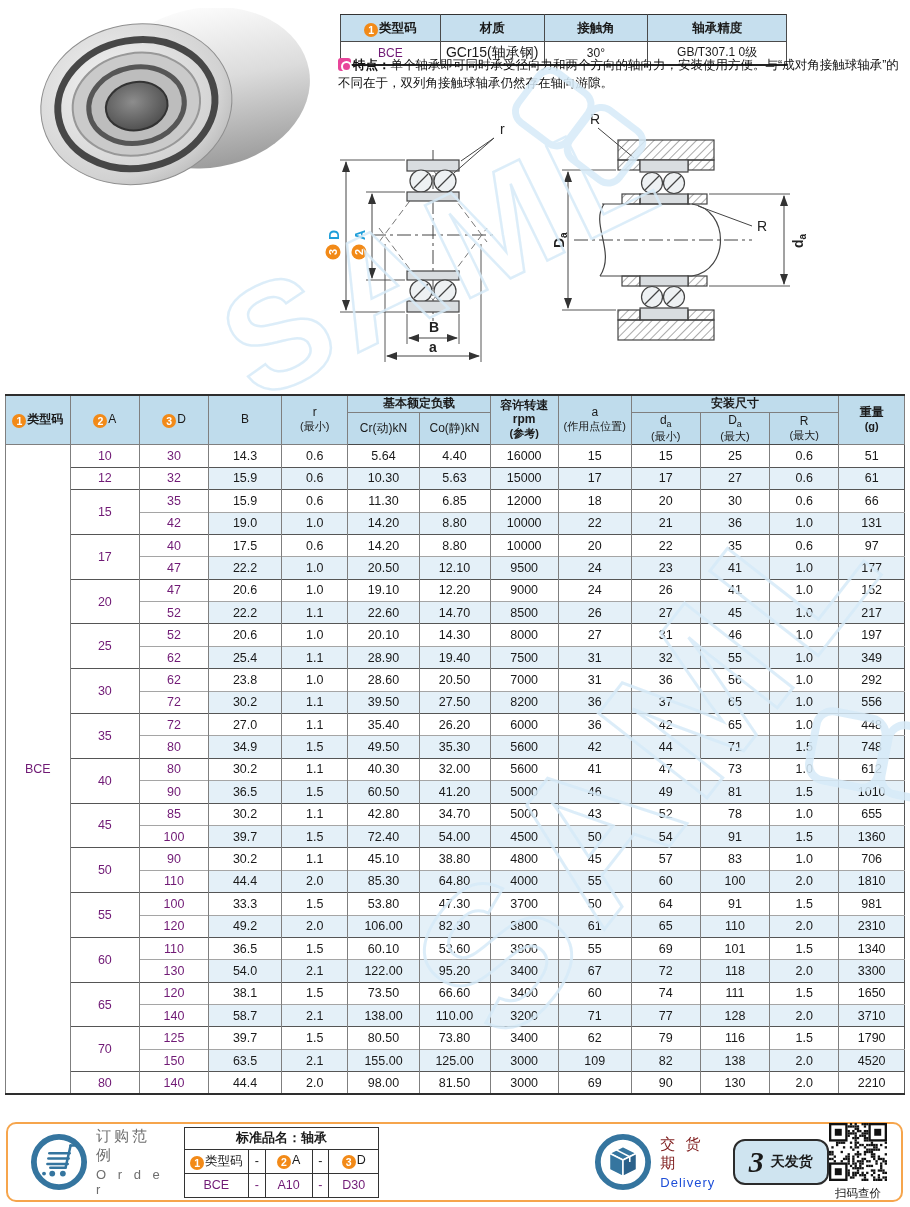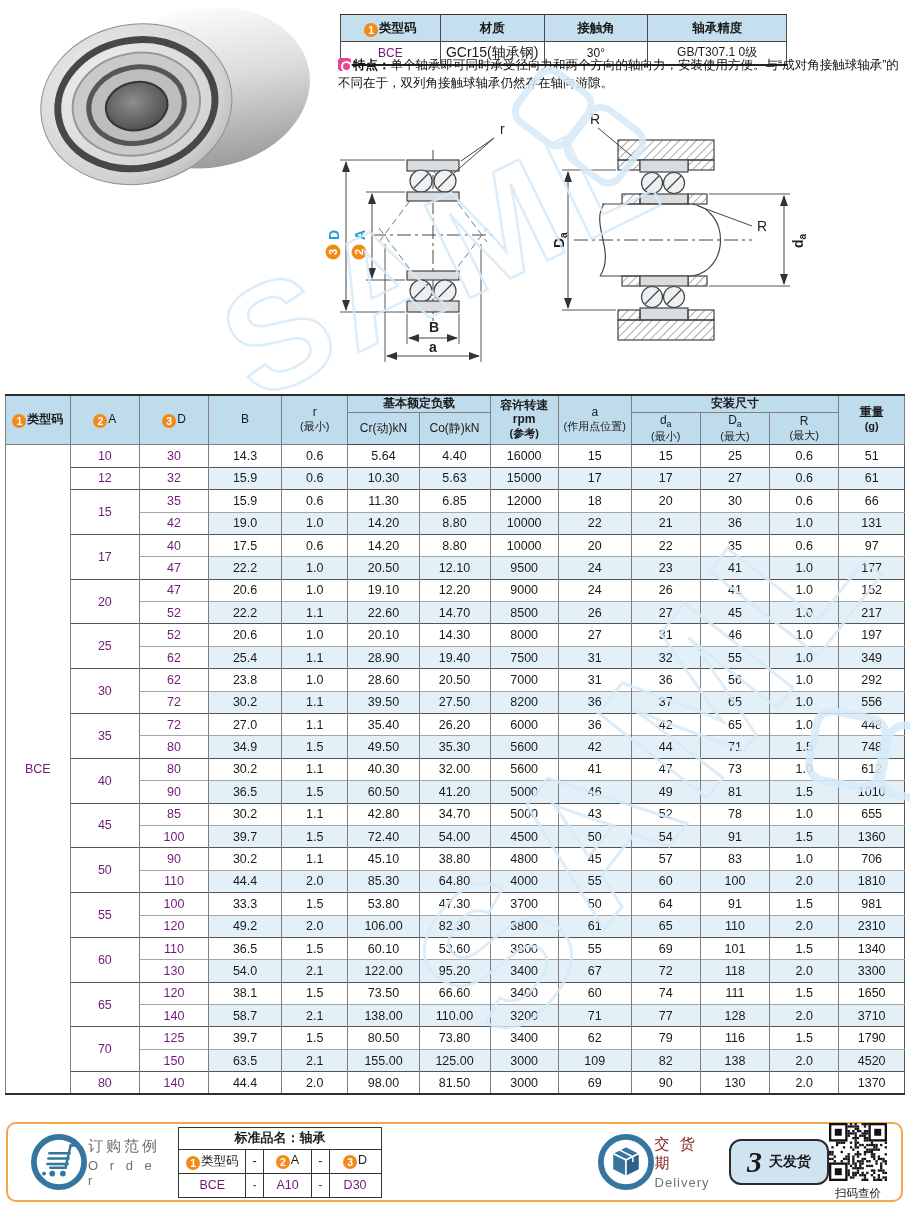--- a/index.html
+++ b/index.html
@@ -51,21 +51,21 @@
   table.main td.typecode { border-top:none; }
   table.main td.sh { background:#e4f0f8; }
   table.main th .sm { font-size:11px; }
   sub { font-size:9px; }
 
   
   .strip { position:absolute; left:6px; top:1122px; width:897px; height:80px;
            border:2px solid #f6a54c; border-radius:10px; display:flex; align-items:center;
            background:#fff; z-index:2; }
   .ic-circ { width:58px; height:58px; flex:0 0 auto; }
-  .lbl2 { color:#6e6e6e; }
+  .lbl2 { margin-left:8px; color:#6e6e6e; }
   .lbl2 .cnl { font-size:15px; letter-spacing:3px; }
   .lbl2 .enl { font-size:13px; letter-spacing:4px; margin-top:2px; }
   table.order { border-collapse:collapse; margin-left:16px; }
   table.order td { border:1.5px solid #333; text-align:center; font-size:12.5px; height:24px; }
   table.order .cap { font-weight:bold; font-size:13px; height:22px; }
   .daysbox { width:112px; height:46px; background:#cfe4f0; border:2px solid #2b2b2b; border-radius:12px;
              display:flex; align-items:center; justify-content:center; gap:7px; margin-left:14px; }
   .daysbox .num { font-family:"Liberation Serif","DejaVu Serif",serif; font-style:italic;
                   font-weight:bold; font-size:30px; }
   .daysbox .unit { font-size:14px; font-weight:bold;font-family:Liberation Mono, monospace; }
@@ -686,21 +686,21 @@
           <td class="cyan">140</td>
           <td>44.4</td>
           <td>2.0</td>
           <td>98.00</td>
           <td>81.50</td>
           <td>3000</td>
           <td>69</td>
           <td>90</td>
           <td>130</td>
           <td>2.0</td>
-          <td>1370</td>
+          <td>2210</td>
         </tr>
       </tbody>
   </table>
 
   <div class="strip">
     <svg class="ic-circ" style="margin-left:22px" viewBox="0 0 60 60">
       <circle cx="30" cy="30" r="26" fill="#fff" stroke="#35759f" stroke-width="6"></circle>
       <g stroke="#35759f" stroke-width="2.6" fill="none" stroke-linecap="round">
         <path d="M42,13 L47,13"></path>
         <path d="M42,13 L37,35"></path>
@@ -750,21 +750,21 @@
       <circle cx="30" cy="30" r="26" fill="#fff" stroke="#35759f" stroke-width="6"></circle>
       <g stroke="#fff" stroke-width="1.6" stroke-linejoin="round">
         <polygon points="30,14 44,21 30,28 16,21" fill="#35759f"></polygon>
         <polygon points="16,21 30,28 30,45 16,38" fill="#35759f"></polygon>
         <polygon points="44,21 30,28 30,45 44,38" fill="#2b618a"></polygon>
         <polyline points="23,17.5 37,24.5 37,30" fill="none"></polyline>
       </g>
     </svg>
     <div class="lbl2">
       <div class="cnl" style="color:#7f1d1d">交 货 期</div>
-      <div class="enl" style="letter-spacing:1px;color:#737373">Delivery</div>
+      <div class="enl" style="letter-spacing:1px;color:#1d4ed8">Delivery</div>
     </div>
     <div class="daysbox">
       <span class="num">3</span>
       <span class="unit">天发货</span>
     </div>
     <div class="qrwrap">
       <div id="qr"><svg width="58" height="58" viewBox="0 0 58 58">
             <rect x="20.88" y="0" width="2.32" height="2.32" fill="#111"></rect>
             <rect x="25.52" y="0" width="2.32" height="2.32" fill="#111"></rect>
             <rect x="32.48" y="0" width="2.32" height="2.32" fill="#111"></rect>

